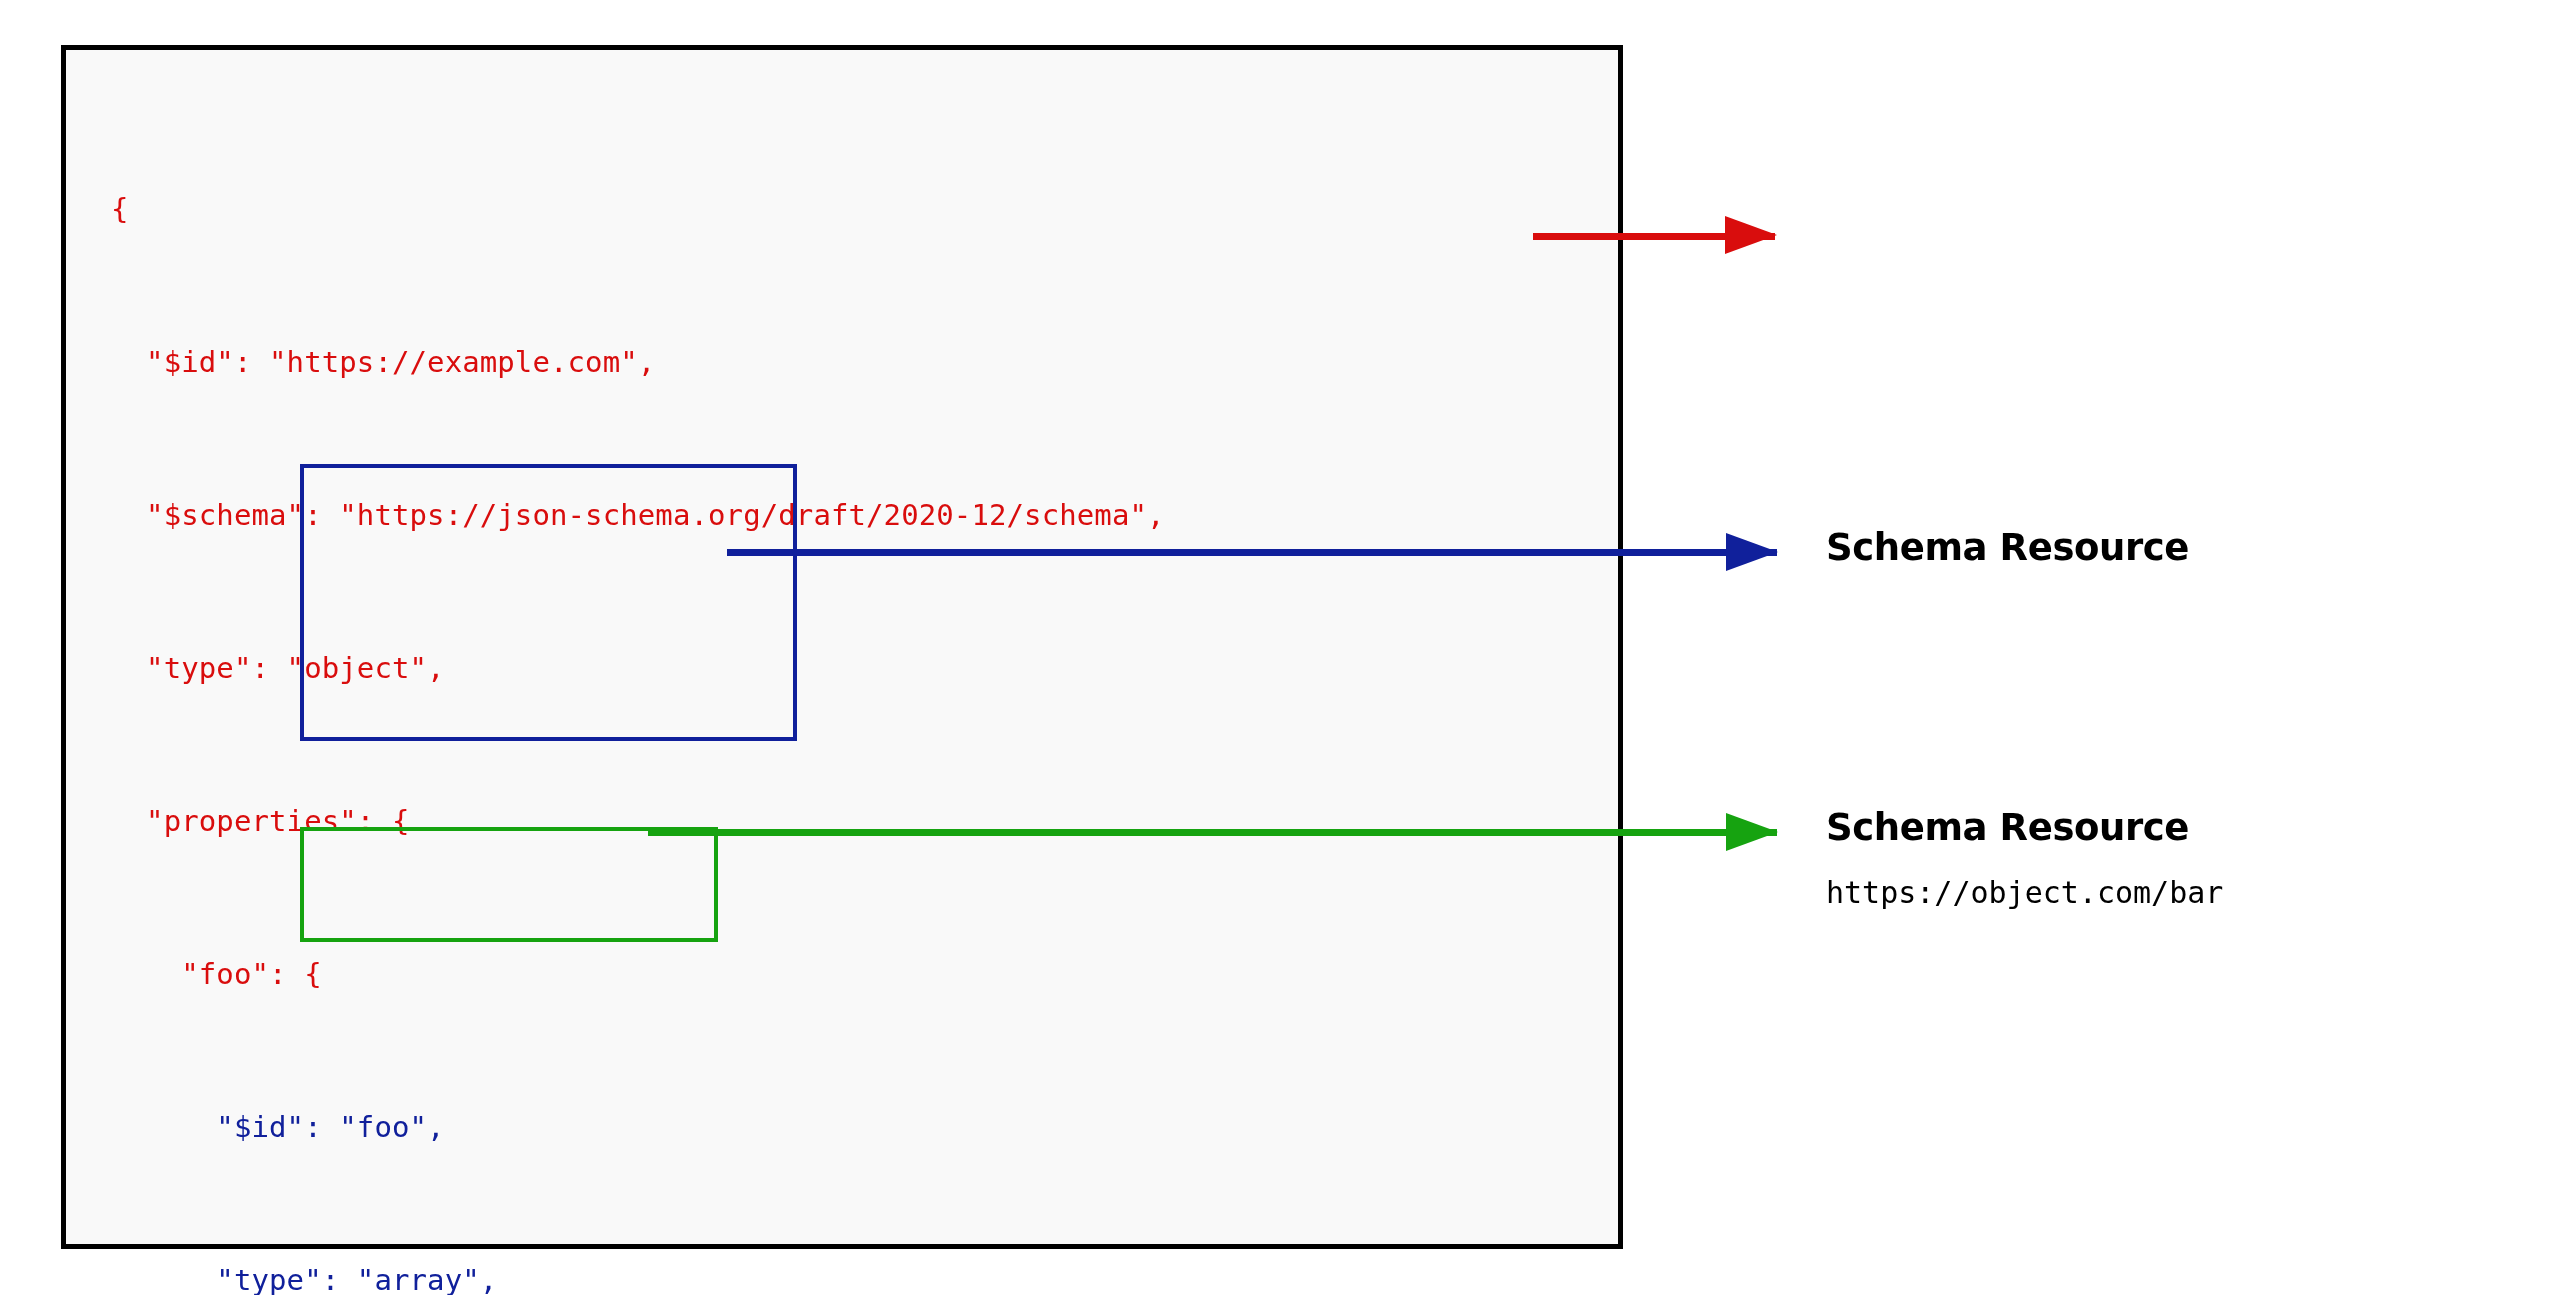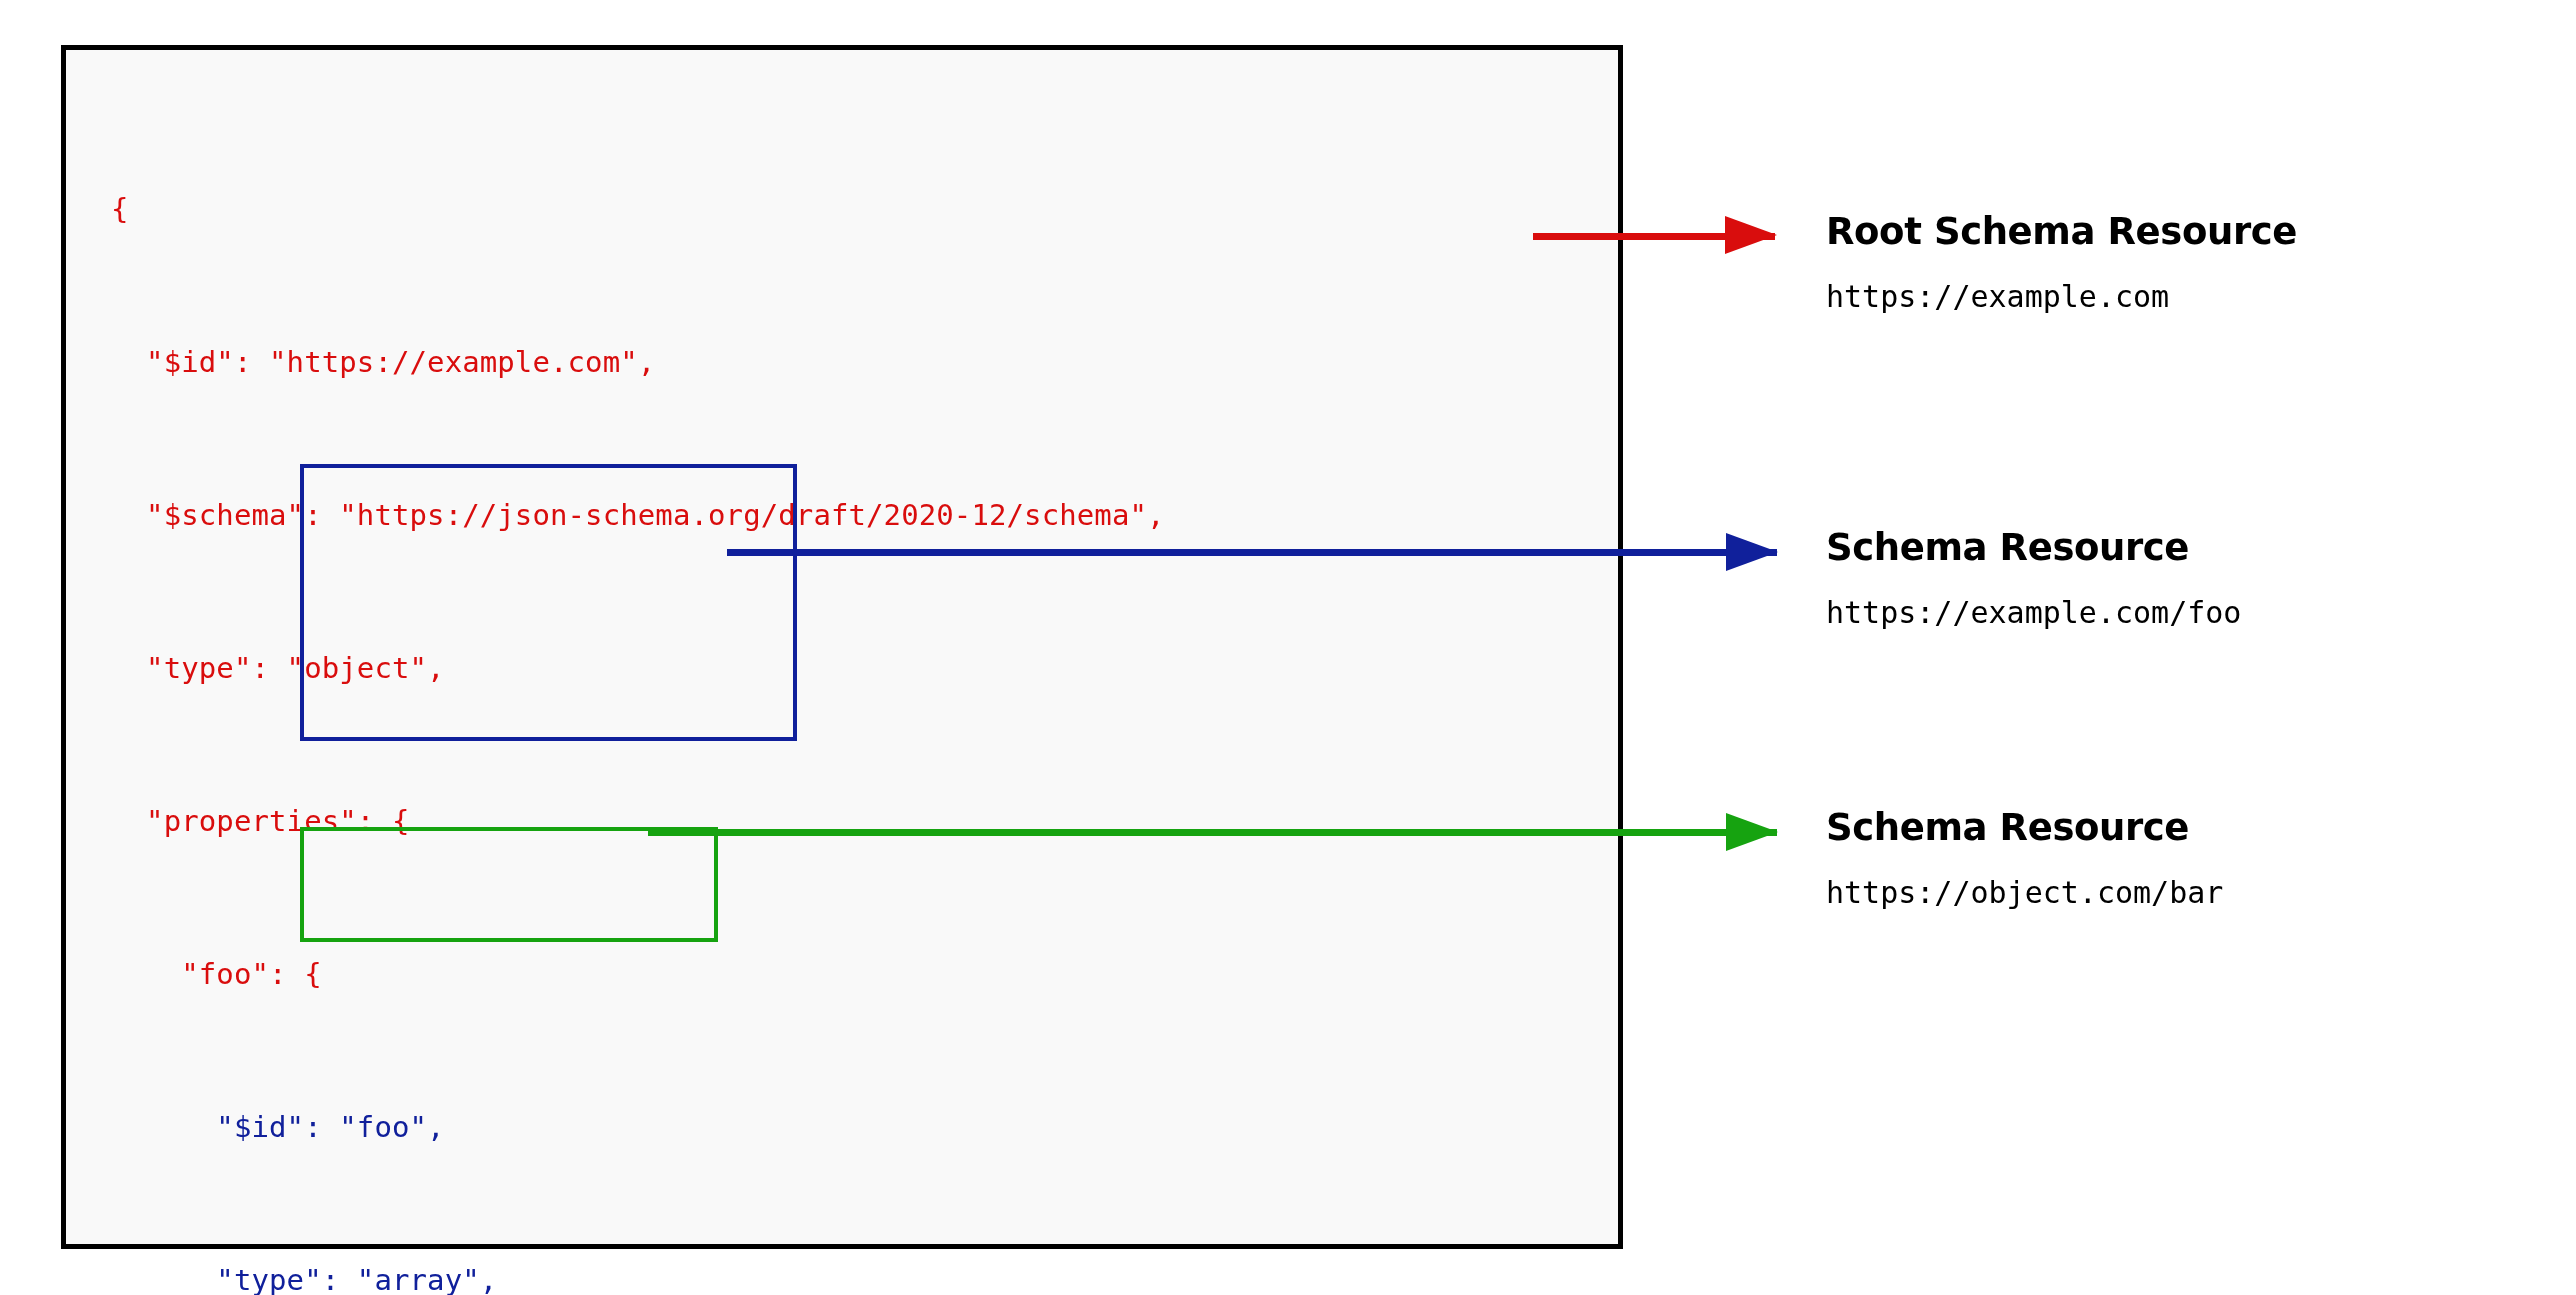--- a/index.html
+++ b/index.html
@@ -146,28 +146,23 @@
 
   <div class="arrow-line" id="arrow-root-line"></div>
   <div class="arrow-head" id="arrow-root-head"></div>
 
   <div class="arrow-line" id="arrow-foo-line"></div>
   <div class="arrow-head" id="arrow-foo-head"></div>
 
   <div class="arrow-line" id="arrow-bar-line"></div>
   <div class="arrow-head" id="arrow-bar-head"></div>
 
-  <div class="annotation" id="ann-root">
-    <div class="ann-title">Root Schema Resource</div>
-    <div class="ann-url">https://example.com</div>
-  </div>
 
   <div class="annotation" id="ann-foo">
     <div class="ann-title">Schema Resource</div>
-    <div class="ann-url">https://example.com/foo</div>
   </div>
 
   <div class="annotation" id="ann-bar">
     <div class="ann-title">Schema Resource</div>
     <div class="ann-url">https://object.com/bar</div>
   </div>
 
 </div>
 
 

